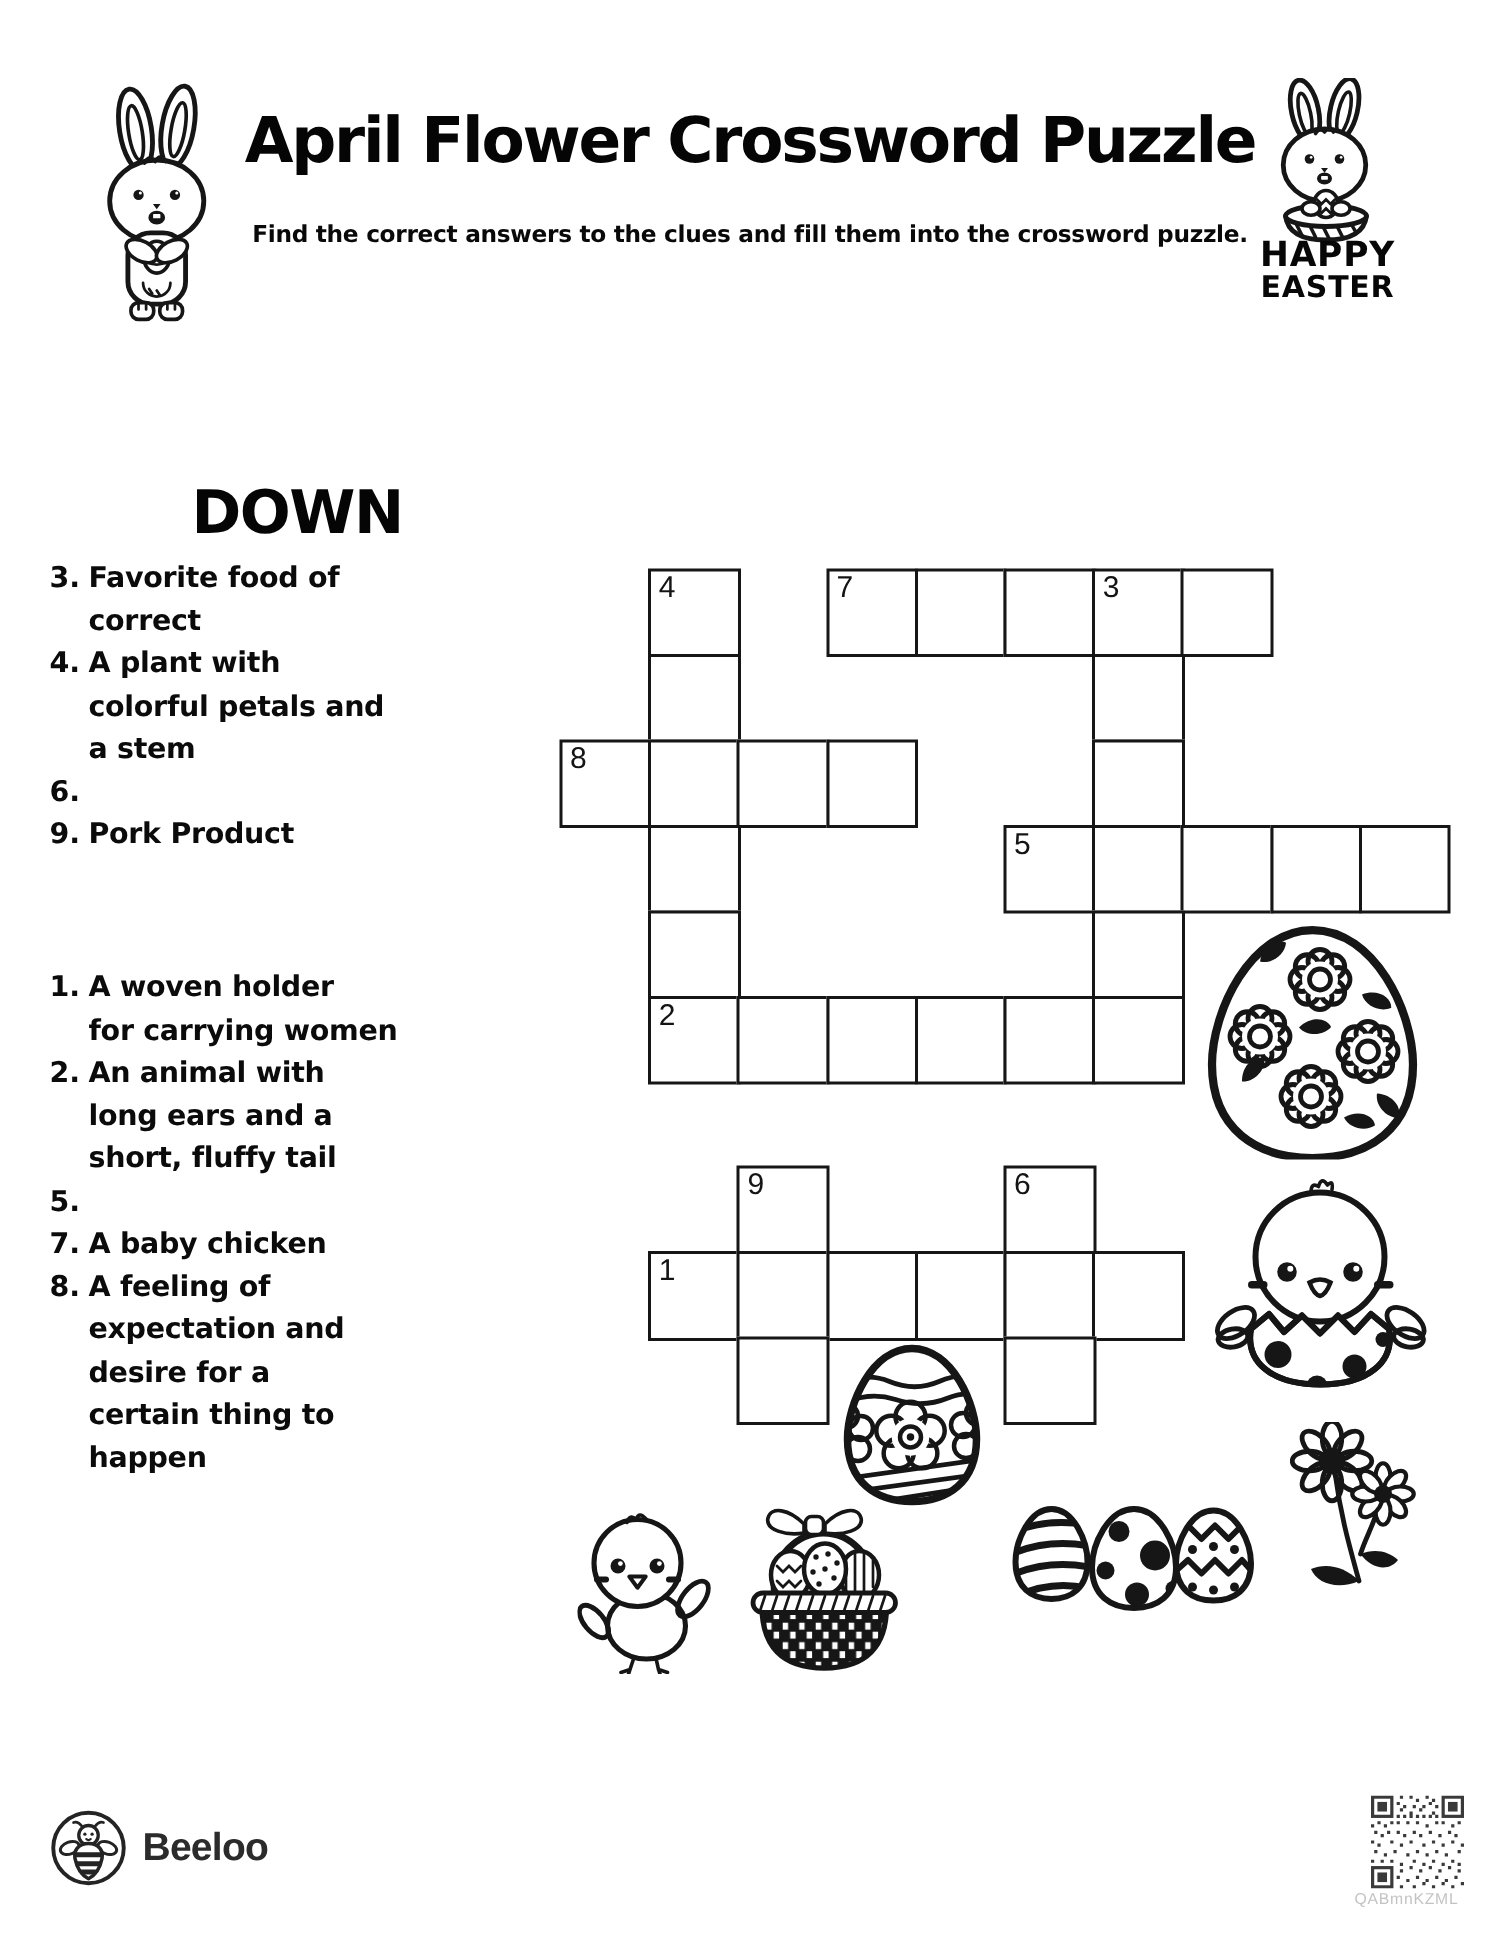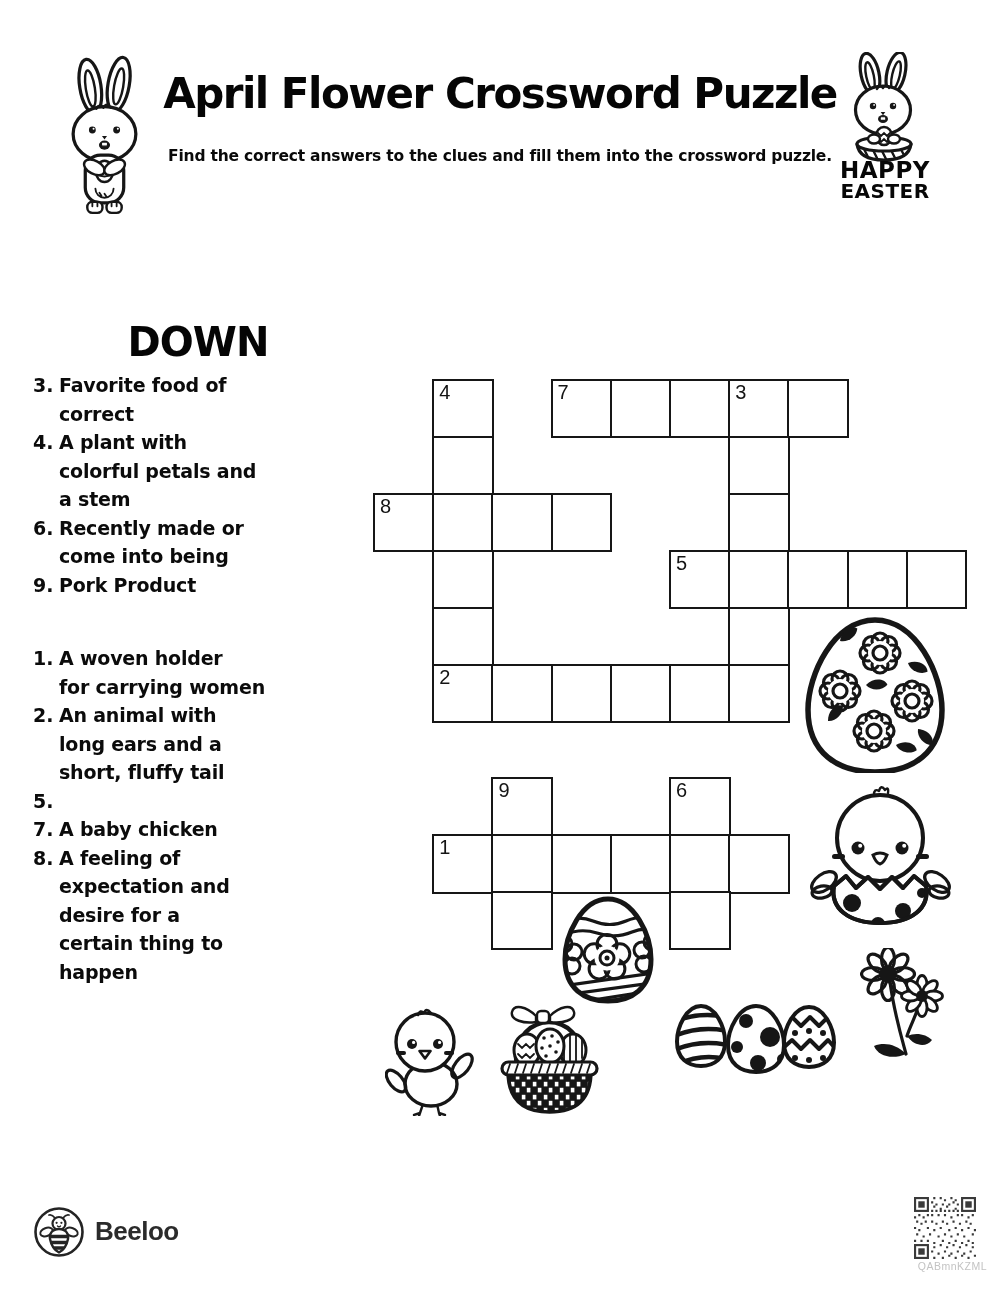--- a/index.html
+++ b/index.html
@@ -31,21 +31,21 @@
   #grid{left:373px;top:379px;width:594px;height:572px;}
   .cell{position:absolute;background:#fff;border:2.5px solid #161616;box-sizing:border-box;}
   .cell-num{position:absolute;top:0px;left:5px;
             font-family:"Liberation Sans",sans-serif;font-weight:400;font-size:20px;color:#141414;}
 
   
   #beeloo-brand{left:95px;top:1216px;font-family:"Liberation Sans",sans-serif;
                 font-weight:bold;font-size:26px;letter-spacing:-0.5px;color:#2b2b2b;}
   #copyright{left:0;right:0;top:1258px;text-align:left;
              font-family:"Liberation Sans",sans-serif;font-size:13.5px;color:#9b9b9b;margin-top:36px;}
-  #qr-label{left:903px;top:1260px;width:84px;text-align:right;
+  #qr-label{left:903px;top:1260px;width:84px;text-align:left;
             font-family:"Liberation Sans",sans-serif;font-size:10.5px;letter-spacing:.5px;color:#c3c3c3;}
 
   
   svg .o{fill:#fff;stroke:#161616;stroke-width:3.2;stroke-linecap:round;stroke-linejoin:round;}
   svg .o2{fill:#fff;stroke:#161616;stroke-width:2.4;stroke-linecap:round;stroke-linejoin:round;}
   svg .O{fill:#fff;stroke:#161616;stroke-width:4;stroke-linecap:round;stroke-linejoin:round;}
   svg .O2{fill:#fff;stroke:#161616;stroke-width:5.5;stroke-linecap:round;stroke-linejoin:round;}
   svg .l{fill:none;stroke:#161616;stroke-width:2.4;stroke-linecap:round;stroke-linejoin:round;}
   svg .l2{fill:none;stroke:#161616;stroke-width:1.8;stroke-linecap:round;}
   svg .L{fill:none;stroke:#161616;stroke-width:3.2;stroke-linecap:round;stroke-linejoin:round;}
@@ -120,22 +120,20 @@
 correct</span>
         </div>
         <div class="clue">
           <span class="clue-num">4.</span>
           <span class="clue-text">A plant with
 colorful petals and
 a stem</span>
         </div>
         <div class="clue">
           <span class="clue-num">6.</span>
-          <span class="clue-text">Recently made or
-come into being</span>
         </div>
         <div class="clue">
           <span class="clue-num">9.</span>
           <span class="clue-text">Pork Product</span>
         </div>
       </div>
   </div>
 
   <div class="abs clue-section" id="across-section">
     <div class="clue-list">

